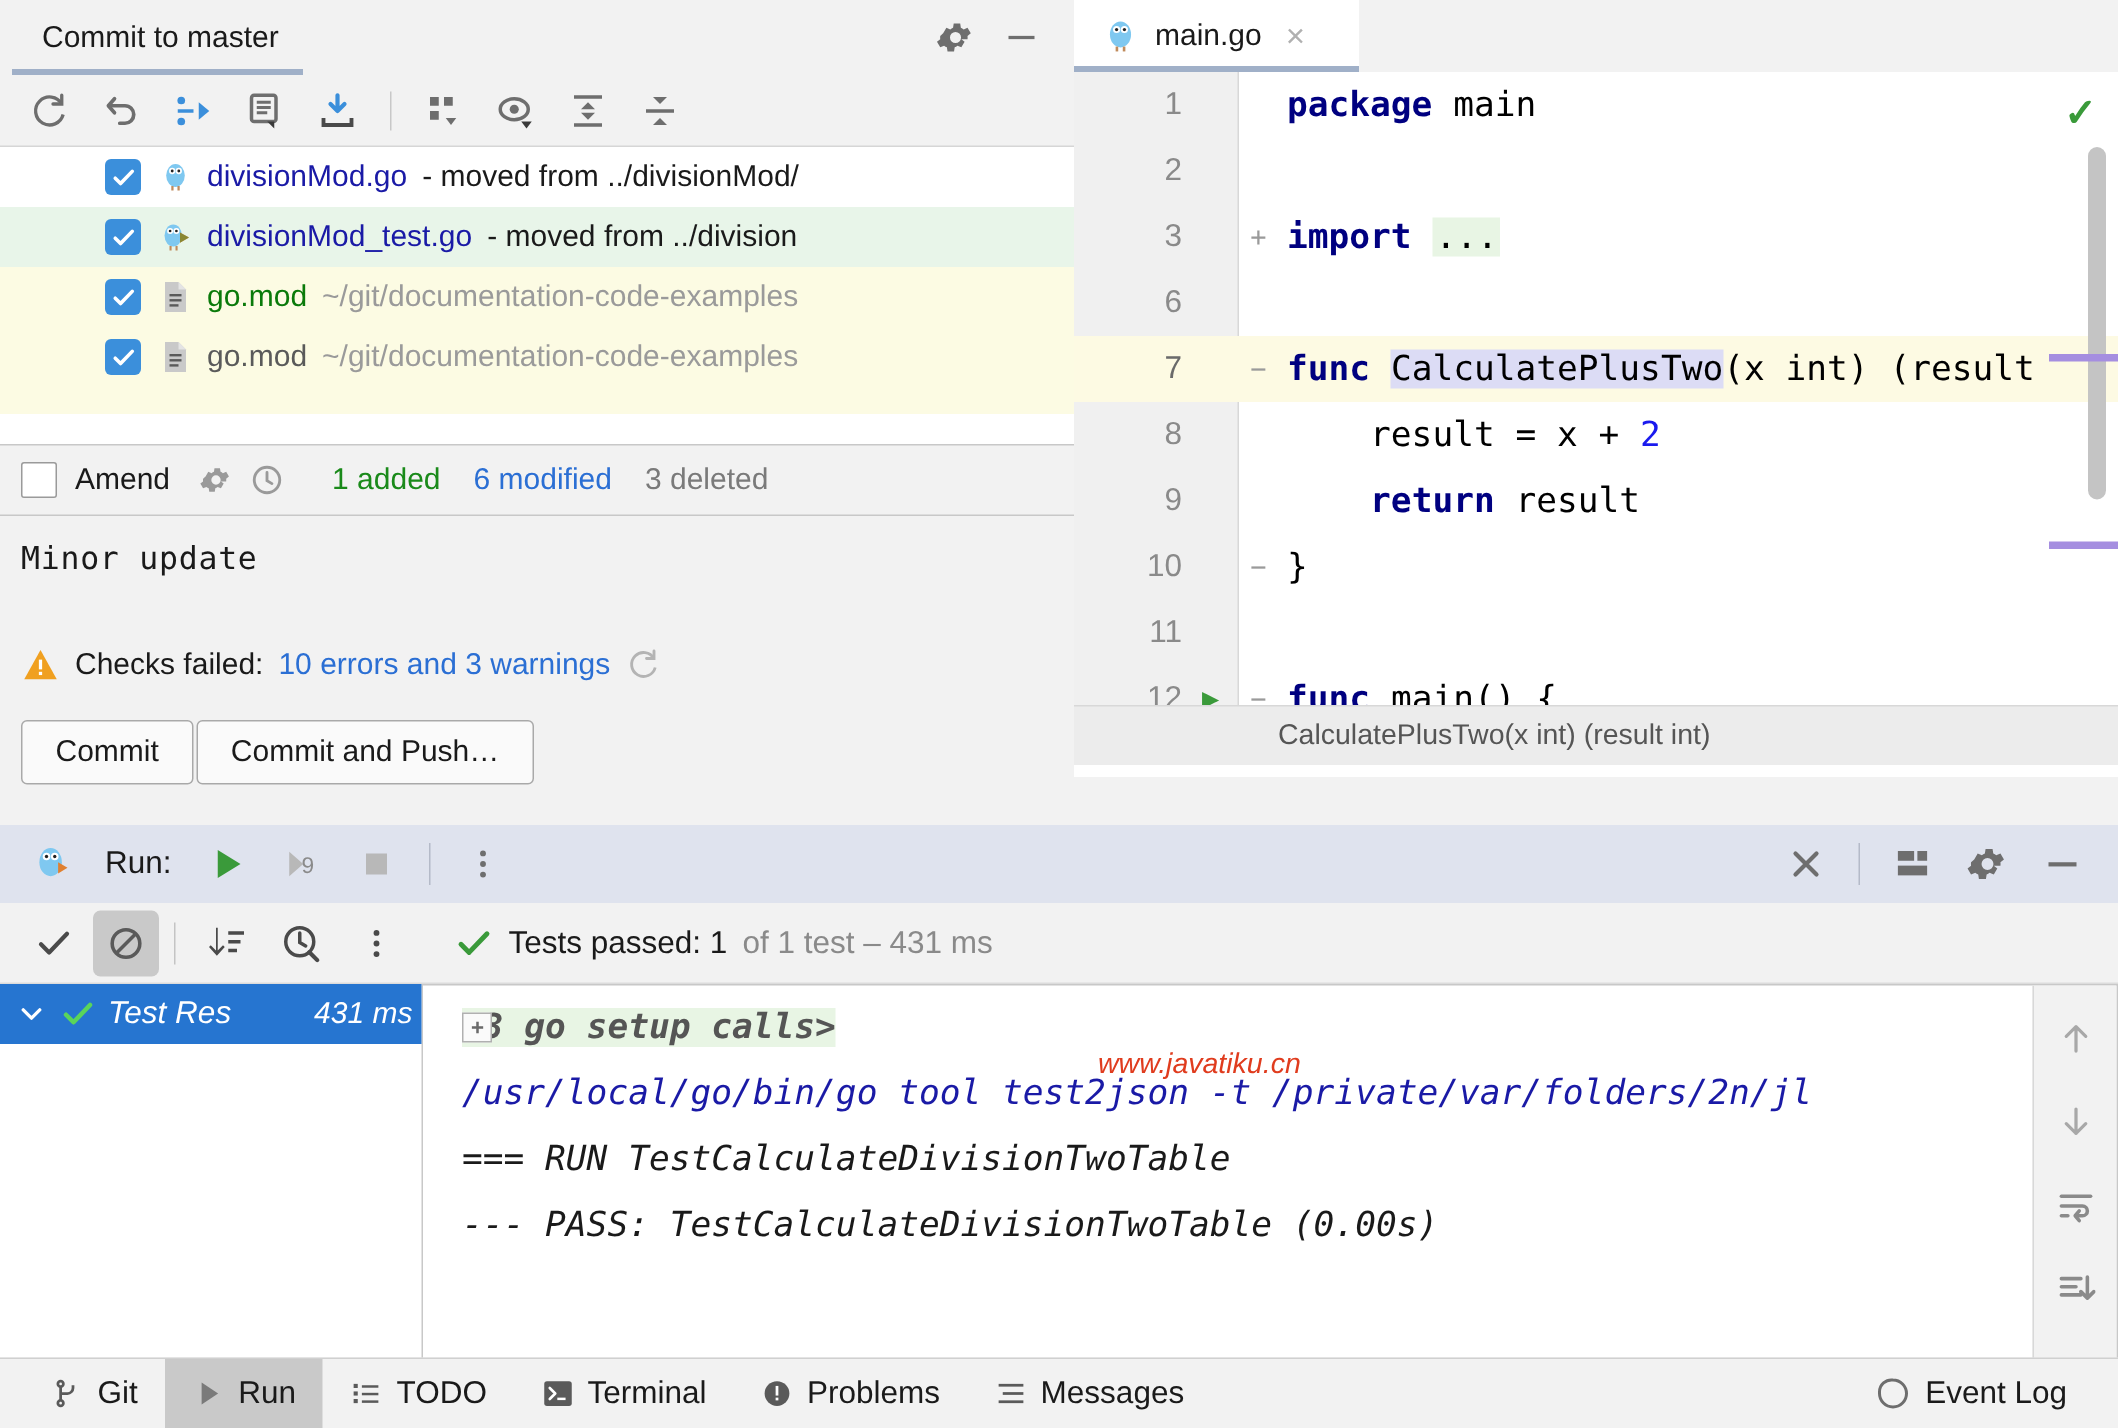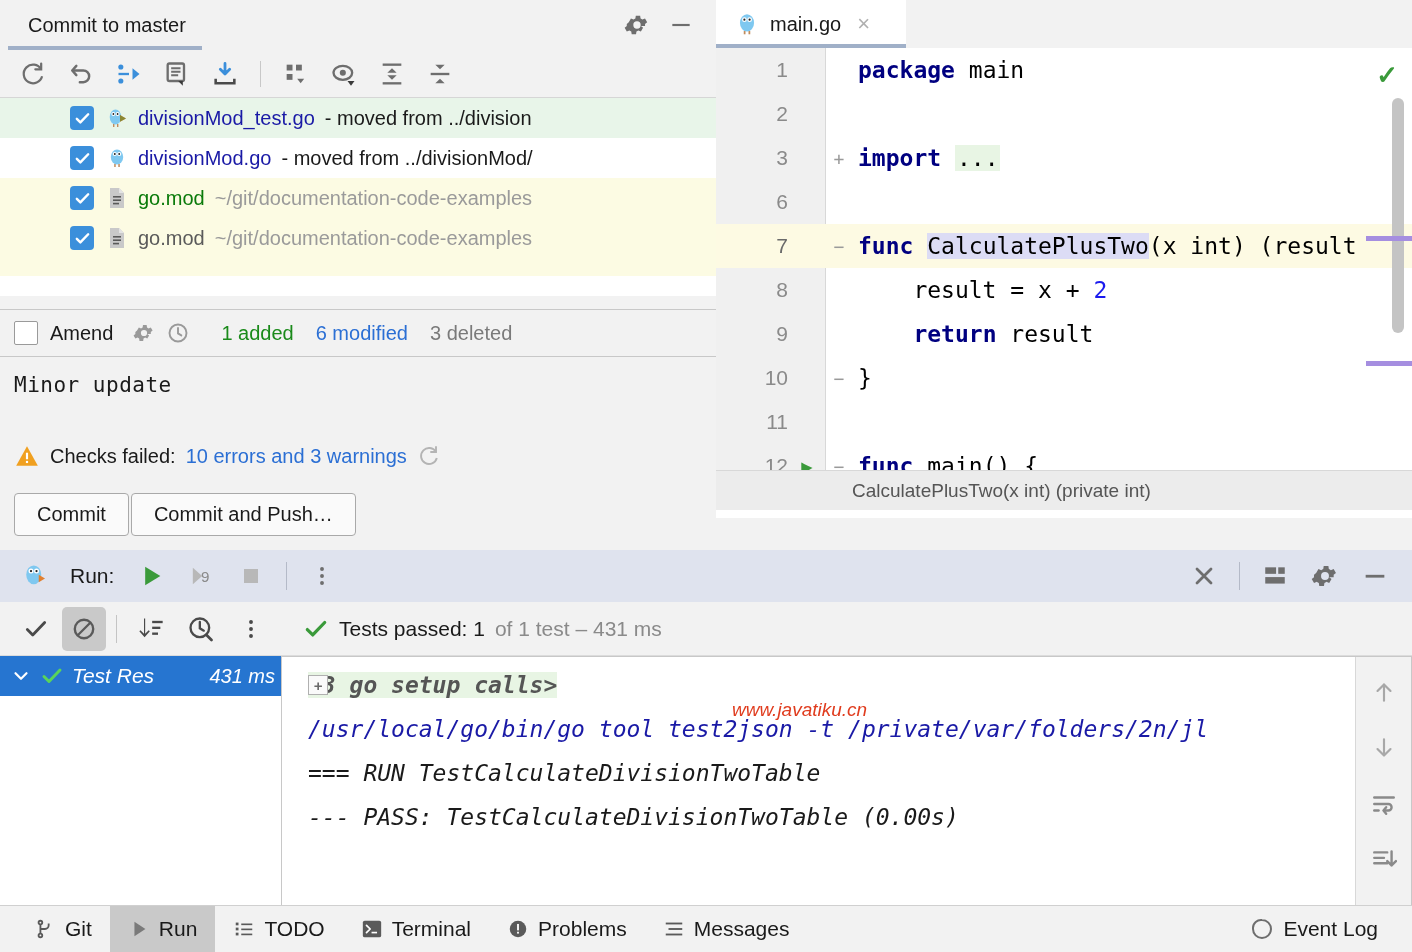--- a/index.html
+++ b/index.html
@@ -64,21 +64,21 @@
   .fname.green { color: #0a7a0a; }
   .fname.gray { color: #5a5a5a; }
   .fmeta { color: #1a1a1a; margin-left: 10px; }
   .fmeta.dim { color: #9a9a9a; }
   .row-partial { height: 18px; }
 
   
   .amend-bar {
     display: flex; align-items: center; height: 48px;
     border-top: 1px solid #c8c8c8; border-bottom: 1px solid #c8c8c8;
-    padding-left: 14px; background: #f2f2f2; font-size: 20px; margin-top: 13px;
+    padding-left: 14px; background: #f2f2f2; font-size: 20px;
   }
   .amend-box { width: 24px; height: 24px; border: 1px solid #9a9a9a;
     background: #fff; border-radius: 2px; margin-right: 12px; flex:none; }
   .amend-label { color: #1a1a1a; margin-right: 14px; }
   .amend-ic { width: 34px; height: 30px; display:flex; align-items:center; justify-content:center; }
   .stats { margin-left: 26px; display: flex; gap: 22px; }
   .st-added { color: #1a8a1a; }
   .st-mod { color: #2b6fd4; }
   .st-del { color: #7a7a7a; }
 
@@ -310,20 +310,40 @@
         <svg width="28" height="28" viewBox="0 0 24 24" fill="#6e6e6e">
             <path d="M12 8L8 4h8z"></path>
             <rect x="4" y="11" width="16" height="2"></rect>
             <path d="M12 16l4 4H8z"></path>
           </svg>
       </div>
     </div>
 
     <div class="file-list">
       <div id="files">
+  <div class="file-row row-white">
+    <span class="cb">
+              <svg width="17" height="17" viewBox="0 0 24 24" fill="none" stroke="#fff" stroke-width="3.4" stroke-linecap="round" stroke-linejoin="round">
+                <path d="M4 12.5l5 5L20 6"></path>
+              </svg>
+            </span>
+    <span class="ficon">
+              <svg width="24" height="24" viewBox="0 0 24 24">
+  <ellipse cx="12" cy="11" rx="6.2" ry="7.6" fill="#7fc8f0"></ellipse>
+  <circle cx="9.8" cy="8" r="2.1" fill="#fff"></circle>
+                <circle cx="14.2" cy="8" r="2.1" fill="#fff"></circle>
+  <circle cx="9.8" cy="8" r="0.95" fill="#222"></circle>
+                <circle cx="14.2" cy="8" r="0.95" fill="#222"></circle>
+  <rect x="9.2" y="18" width="1.5" height="3" fill="#c08b5c"></rect>
+                <rect x="13.3" y="18" width="1.5" height="3" fill="#c08b5c"></rect>
+              </svg>
+            </span>
+    <span class="fname blue">divisionMod.go</span>
+    <span class="fmeta ">- moved from ../divisionMod/</span>
+  </div>
   <div class="file-row row-green">
     <span class="cb">
               <svg width="17" height="17" viewBox="0 0 24 24" fill="none" stroke="#fff" stroke-width="3.4" stroke-linecap="round" stroke-linejoin="round">
                 <path d="M4 12.5l5 5L20 6"></path>
               </svg>
             </span>
     <span class="ficon">
               <svg width="24" height="24" viewBox="0 0 24 24">
   <ellipse cx="10.5" cy="11" rx="5.8" ry="7.4" fill="#7fc8f0"></ellipse>
   <circle cx="8.4" cy="8" r="2" fill="#fff"></circle>
@@ -331,40 +351,20 @@
   <circle cx="8.4" cy="8" r="0.9" fill="#222"></circle>
                 <circle cx="12.6" cy="8" r="0.9" fill="#222"></circle>
   <rect x="8" y="18" width="1.4" height="3" fill="#c08b5c"></rect>
                 <rect x="12" y="18" width="1.4" height="3" fill="#c08b5c"></rect>
   <path d="M15 9l6 3.4-6 3.4z" fill="#e8622a"></path>
                 <path d="M15 9l6 3.4-6 3.4z" fill="#3aa83a" opacity=".55"></path>
               </svg>
             </span>
     <span class="fname blue">divisionMod_test.go</span>
     <span class="fmeta ">- moved from ../division</span>
-  </div>
-  <div class="file-row row-white">
-    <span class="cb">
-              <svg width="17" height="17" viewBox="0 0 24 24" fill="none" stroke="#fff" stroke-width="3.4" stroke-linecap="round" stroke-linejoin="round">
-                <path d="M4 12.5l5 5L20 6"></path>
-              </svg>
-            </span>
-    <span class="ficon">
-              <svg width="24" height="24" viewBox="0 0 24 24">
-  <ellipse cx="12" cy="11" rx="6.2" ry="7.6" fill="#7fc8f0"></ellipse>
-  <circle cx="9.8" cy="8" r="2.1" fill="#fff"></circle>
-                <circle cx="14.2" cy="8" r="2.1" fill="#fff"></circle>
-  <circle cx="9.8" cy="8" r="0.95" fill="#222"></circle>
-                <circle cx="14.2" cy="8" r="0.95" fill="#222"></circle>
-  <rect x="9.2" y="18" width="1.5" height="3" fill="#c08b5c"></rect>
-                <rect x="13.3" y="18" width="1.5" height="3" fill="#c08b5c"></rect>
-              </svg>
-            </span>
-    <span class="fname blue">divisionMod.go</span>
-    <span class="fmeta ">- moved from ../divisionMod/</span>
   </div>
   <div class="file-row row-yellow">
     <span class="cb">
               <svg width="17" height="17" viewBox="0 0 24 24" fill="none" stroke="#fff" stroke-width="3.4" stroke-linecap="round" stroke-linejoin="round">
                 <path d="M4 12.5l5 5L20 6"></path>
               </svg>
             </span>
     <span class="ficon">
               <svg width="24" height="24" viewBox="0 0 24 24">
   <path d="M5 2h9l5 5v15H5z" fill="#c9c9c9"></path>
@@ -528,21 +528,21 @@
     <span class="fold">−</span>
     <span class="code"><span class="kw">func </span><span class="">main() {</span></span>
   </div>
         </div>
       <div class="tick">✓</div>
       <div class="editor-scroll"></div>
       <div class="scroll-mark" style="top:188px;"></div>
       <div class="scroll-mark" style="top:313px;"></div>
       <div class="inline-hint" style="left:358px; top:486px;"></div>
       <div class="editor-status">
-        <span>CalculatePlusTwo(x int) (private int)</span>
+        <span>CalculatePlusTwo(x int) (result int)</span>
       </div>
     </div>
   </div>
 
   <div class="run-panel">
 
     <div class="run-header">
       <div class="run-ic">
         <svg width="30" height="30" viewBox="0 0 24 24">
           <ellipse cx="11" cy="11" rx="6" ry="7.5" fill="#7fc8f0"></ellipse>

